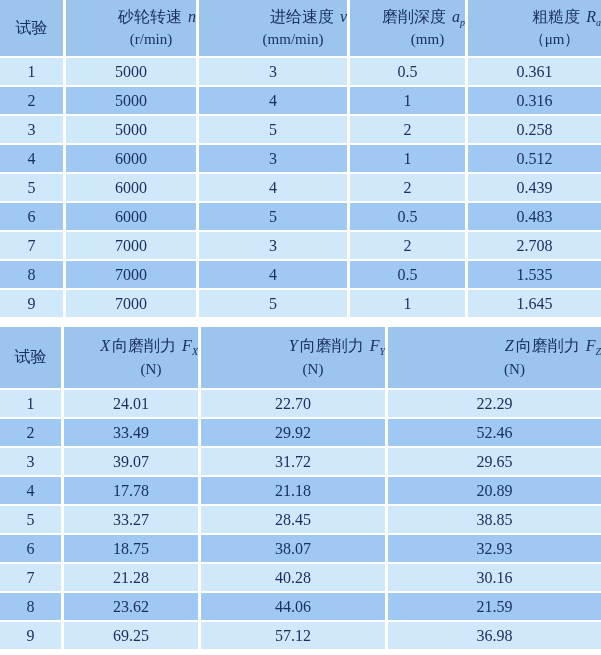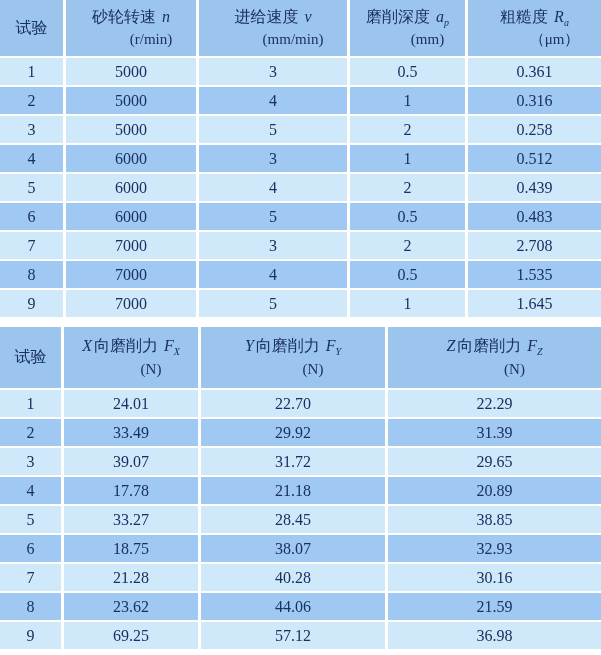--- a/index.html
+++ b/index.html
@@ -26,21 +26,21 @@
     font-weight: normal;
     overflow: hidden;
     white-space: nowrap;
   }
   th:last-child, td:last-child { border-right: 0; }
   tr.head th { background: #9cc5ee; height: 58px; font-size: 16px; }
   #table2 tr.head th { height: 63px; }
   tr.light td { background: #cfe9fb; }
   tr.dark td { background: #9fc9f2; }
   td { height: 29px; font-size: 16px; }
-  .hline1 { line-height: 1.15; }
+  .hline1 { line-height: 1.15; text-align: right; }
   .hline2 { line-height: 1.15; margin-top: 5px; font-size: 15px; padding-left: 40px; }
   .sym { font-style: italic; margin-left: 6px; }
   .prefix { font-style: italic; margin-right: 2px; }
   sub.subsym { font-size: 10px; font-style: italic; line-height: 0; }
   .corner-label { font-size: 16px; }
   .table-gap { height: 8px; background: #ffffff; }
 </style>
 </head>
 <body>
 
@@ -176,21 +176,21 @@
         <tr class="light">
           <td>1</td>
           <td>24.01</td>
           <td>22.70</td>
           <td>22.29</td>
         </tr>
         <tr class="dark">
           <td>2</td>
           <td>33.49</td>
           <td>29.92</td>
-          <td>31.39</td>
+          <td>52.46</td>
         </tr>
         <tr class="light">
           <td>3</td>
           <td>39.07</td>
           <td>31.72</td>
           <td>29.65</td>
         </tr>
         <tr class="dark">
           <td>4</td>
           <td>17.78</td>

